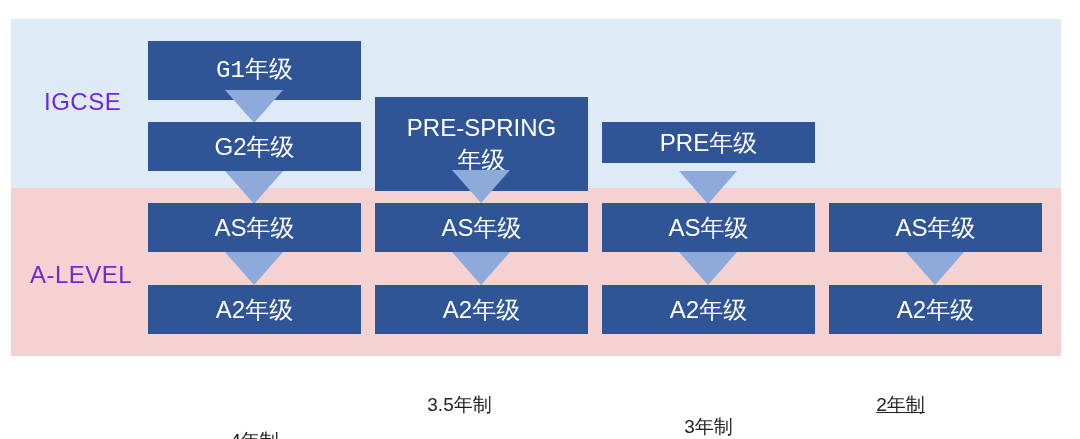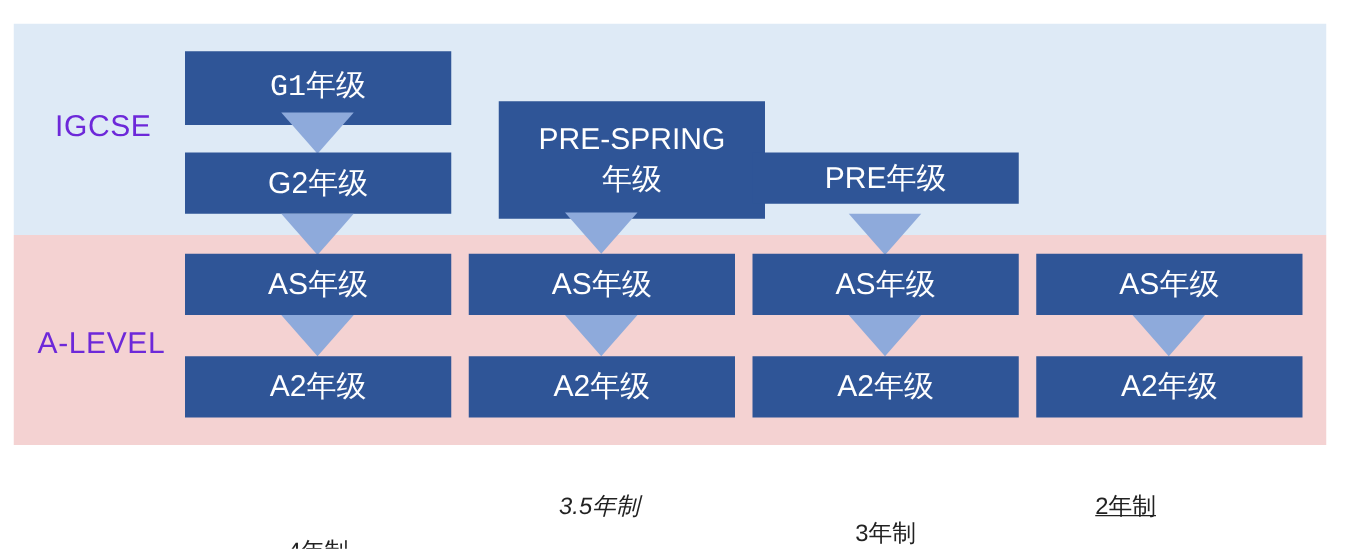--- a/index.html
+++ b/index.html
@@ -27,35 +27,35 @@
 <div class="row-label" style="left:30px;top:261px;">A-LEVEL</div>
 
 <div class="box" style="left:148px;top:41px;height:59px;font-family:Liberation Mono, monospace;">G1年级</div>
 <div class="tri" style="left:225px;top:90px;"></div>
 <div class="box" style="left:148px;top:122px;height:49px;">G2年级</div>
 <div class="tri" style="left:225px;top:171px;"></div>
 <div class="box" style="left:148px;top:203px;height:49px;">AS年级</div>
 <div class="tri" style="left:225px;top:252px;"></div>
 <div class="box" style="left:148px;top:285px;height:49px;">A2年级</div>
 
-<div class="box" style="left:375px;top:81px;height:94px;flex-direction:column;margin-left:24px;">
+<div class="box" style="left:375px;top:97px;height:94px;flex-direction:column;">
   <span>PRE-SPRING</span>
   <span>年级</span>
 </div>
 <div class="tri" style="left:452px;top:170px;"></div>
 <div class="box" style="left:375px;top:203px;height:49px;">AS年级</div>
 <div class="tri" style="left:452px;top:252px;"></div>
 <div class="box" style="left:375px;top:285px;height:49px;">A2年级</div>
 
 <div class="box" style="left:602px;top:122px;height:41px;">PRE年级</div>
 <div class="tri" style="left:679px;top:171px;"></div>
 <div class="box" style="left:602px;top:203px;height:49px;">AS年级</div>
 <div class="tri" style="left:679px;top:252px;"></div>
 <div class="box" style="left:602px;top:285px;height:49px;">A2年级</div>
 
 <div class="box" style="left:829px;top:203px;height:49px;">AS年级</div>
 <div class="tri" style="left:906px;top:252px;"></div>
 <div class="box" style="left:829px;top:285px;height:49px;">A2年级</div>
 
 <div class="foot" style="left:148px;margin-top:36px;">4年制</div>
-<div class="foot" style="left:373px;font-style:italic;">3.5年制</div>
+<div class="foot" style="left:353px;">3.5年制</div>
 <div class="foot" style="left:602px;margin-top:22px;">3年制</div>
 <div class="foot" style="left:794px;text-decoration:underline;">2年制</div>
 
 </body></html>

